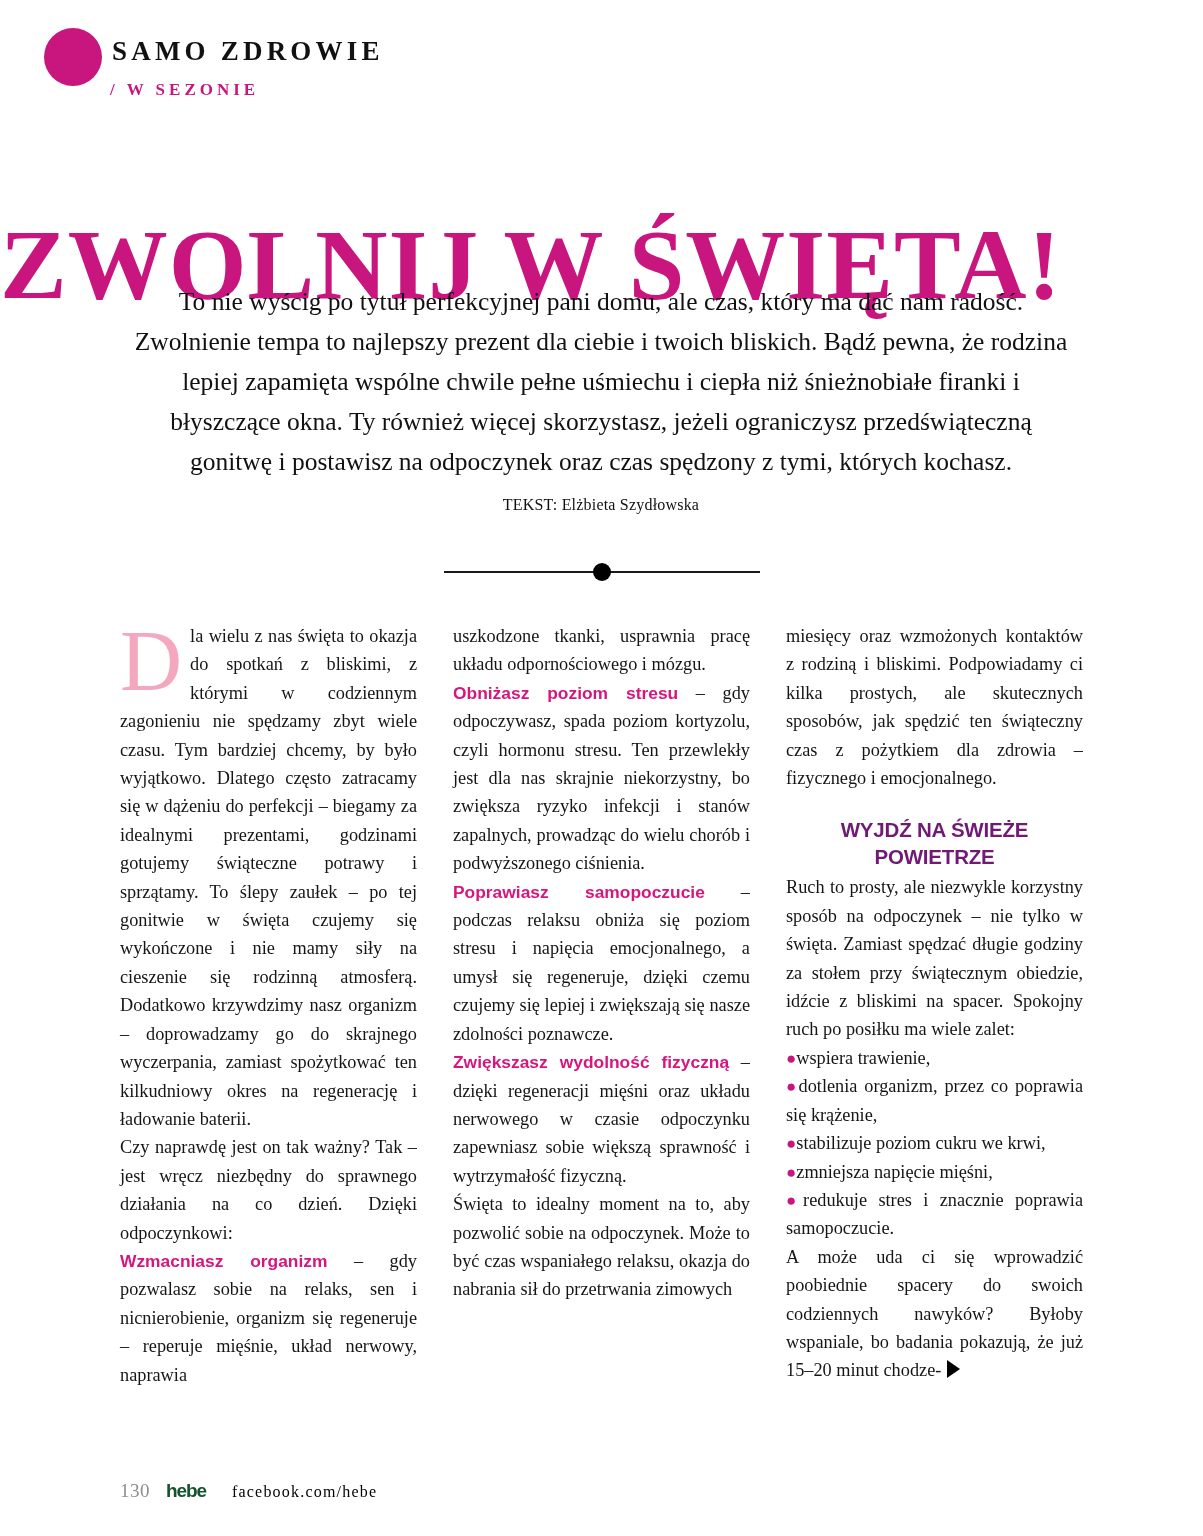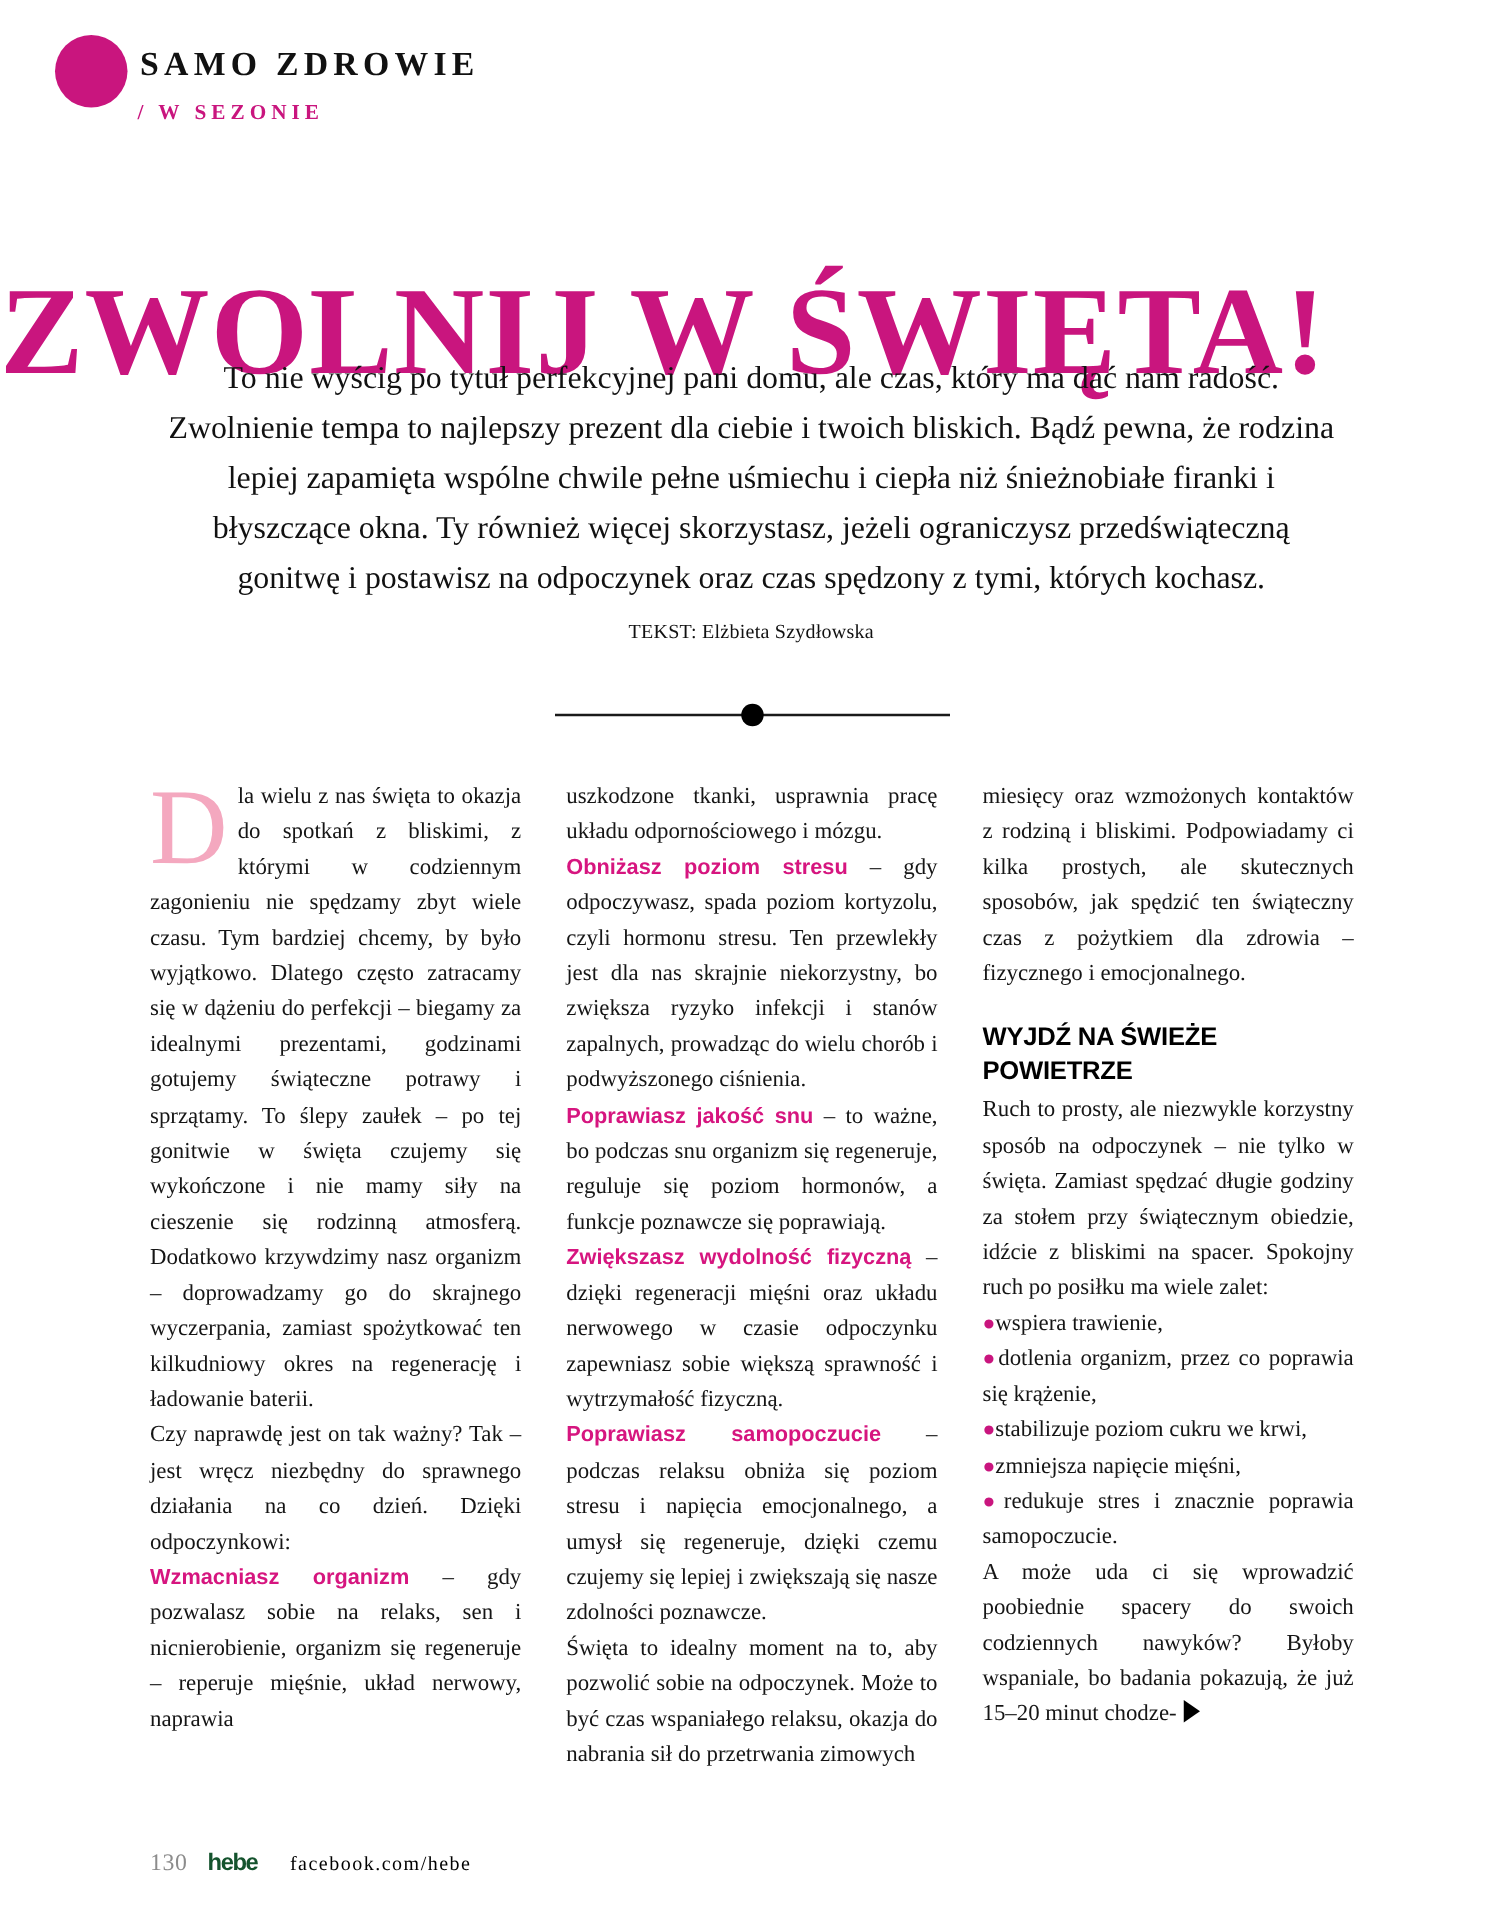--- a/index.html
+++ b/index.html
@@ -147,22 +147,22 @@
     margin-top: 2px;
   }
   .run-in {
     color: #D6157F;
     font-family: "Liberation Sans", sans-serif;
     font-weight: bold;
     font-size: 17.4px;
   }
   .sec-head {
     display: block;
-    text-align: left;
-    color: #000000;
+    text-align: center;
+    color: #701a75;
     font-family: "Liberation Sans", sans-serif;
     font-weight: bold;
     font-size: 20.5px;
     line-height: 27px;
     letter-spacing: -0.2px;
     margin: 22px 0 3px 0;
   }
   .sec-head.tight { margin-top: 24px; }
   .bullet {
     color: #C9157E;
@@ -237,23 +237,22 @@
 
   <div class="column">
     <p><span class="dropcap">D</span><span>la wielu z nas święta to okazja do spotkań z bliskimi, z którymi w codziennym zagonieniu nie spędzamy zbyt wiele czasu. Tym bardziej chcemy, by było wyjątkowo. Dlatego często zatracamy się w dążeniu do perfekcji – biegamy za idealnymi prezentami, godzinami gotujemy świąteczne potrawy i sprzątamy. To ślepy zaułek – po tej gonitwie w święta czujemy się wykończone i nie mamy siły na cieszenie się rodzinną atmosferą. Dodatkowo krzywdzimy nasz organizm – doprowadzamy go do skrajnego wyczerpania, zamiast spożytkować ten kilkudniowy okres na regenerację i ładowanie baterii.</span></p>
     <p><span>Czy naprawdę jest on tak ważny? Tak – jest wręcz niezbędny do sprawnego działania na co dzień. Dzięki odpoczynkowi:</span></p>
     <p><span class="run-in">Wzmacniasz organizm</span><span> – gdy pozwalasz sobie na relaks, sen i nicnierobienie, organizm się regeneruje – reperuje mięśnie, układ nerwowy, naprawia</span></p>
   </div>
 
   <div class="column">
     <p><span>uszkodzone tkanki, usprawnia pracę układu odpornościowego i mózgu.</span></p>
     <p><span class="run-in">Obniżasz poziom stresu</span><span> – gdy odpoczywasz, spada poziom kortyzolu, czyli hormonu stresu. Ten przewlekły jest dla nas skrajnie niekorzystny, bo zwiększa ryzyko infekcji i stanów zapalnych, prowadząc do wielu chorób i podwyższonego ciśnienia.</span></p>
-    <p><span class="run-in">Poprawiasz jakość snu</span><span> – to ważne, bo podczas snu organizm się regeneruje, reguluje się poziom hormonów, a funkcje poznawcze się poprawiają.</span></p>
+    <p><span class="run-in">Poprawiasz samopoczucie</span><span> – podczas relaksu obniża się poziom stresu i napięcia emocjonalnego, a umysł się regeneruje, dzięki czemu czujemy się lepiej i zwiększają się nasze zdolności poznawcze.</span></p>
     <p><span class="run-in">Zwiększasz wydolność fizyczną</span><span> – dzięki regeneracji mięśni oraz układu nerwowego w czasie odpoczynku zapewniasz sobie większą sprawność i wytrzymałość fizyczną.</span></p>
-    <p><span class="run-in">Poprawiasz samopoczucie</span><span> – podczas relaksu obniża się poziom stresu i napięcia emocjonalnego, a umysł się regeneruje, dzięki czemu czujemy się lepiej i zwiększają się nasze zdolności poznawcze.</span></p>
     <p><span>Święta to idealny moment na to, aby pozwolić sobie na odpoczynek. Może to być czas wspaniałego relaksu, okazja do nabrania sił do przetrwania zimowych</span></p>
   </div>
 
   <div class="column">
     <p><span>miesięcy oraz wzmożonych kontaktów z rodziną i bliskimi. Podpowiadamy ci kilka prostych, ale skutecznych sposobów, jak spędzić ten świąteczny czas z pożytkiem dla zdrowia – fizycznego i emocjonalnego.</span></p>
     <span class="sec-head tight">WYJDŹ NA ŚWIEŻE POWIETRZE</span>
     <p><span>Ruch to prosty, ale niezwykle korzystny sposób na odpoczynek – nie tylko w święta. Zamiast spędzać długie godziny za stołem przy świątecznym obiedzie, idźcie z bliskimi na spacer. Spokojny ruch po posiłku ma wiele zalet:</span></p>
     <p><span class="bullet">●</span><span>wspiera trawienie,</span></p>
     <p><span class="bullet">●</span><span>dotlenia organizm, przez co poprawia się krążenie,</span></p>
     <p><span class="bullet">●</span><span>stabilizuje poziom cukru we krwi,</span></p>

